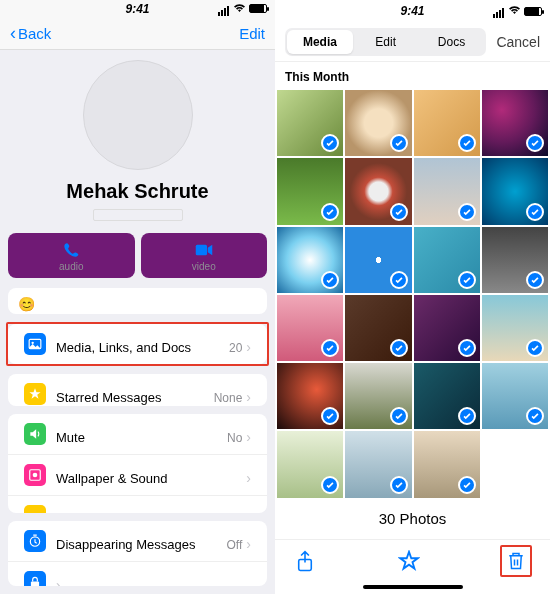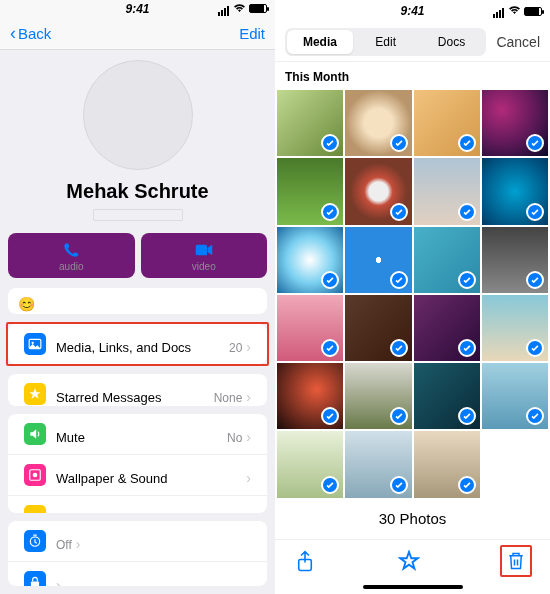--- a/index.html
+++ b/index.html
@@ -201,20 +201,21 @@
       </div>
     </div>
     <div class="card">
       <div class="row">
         <div class="ricon" style="background:#007aff">
             <svg width="14" height="14" viewBox="0 0 24 24" fill="none" stroke="#fff" stroke-width="2">
               <circle cx="12" cy="13" r="8"></circle>
               <path d="M12 9v5l3 2M9 2h6"></path>
             </svg>
           </div>
+        <div class="rlabel">Disappearing Messages</div>
         <div class="rval">Off</div>
         <div class="rchev">›</div>
       </div>
       <div class="row">
         <div class="ricon" style="background:#007aff">
             <svg width="14" height="14" viewBox="0 0 24 24" fill="#fff">
               <rect x="5" y="11" width="14" height="10" rx="2"></rect>
               <path d="M8 11V8a4 4 0 0 1 8 0v3" fill="none" stroke="#fff" stroke-width="2"></path>
             </svg>
           </div>

